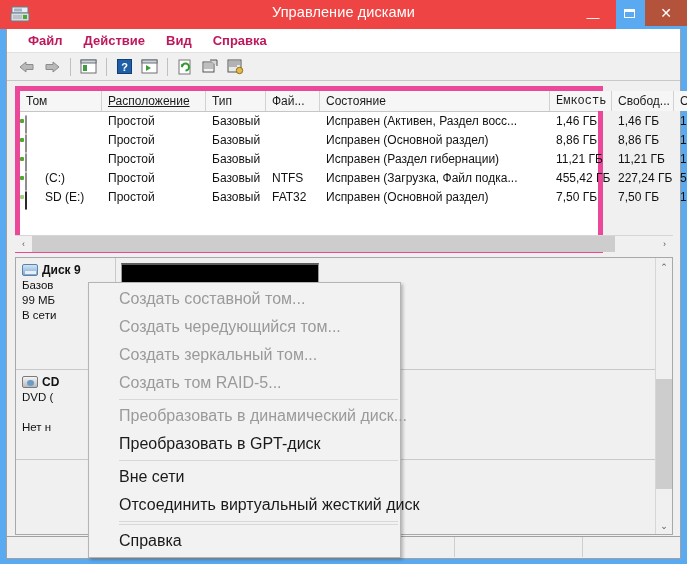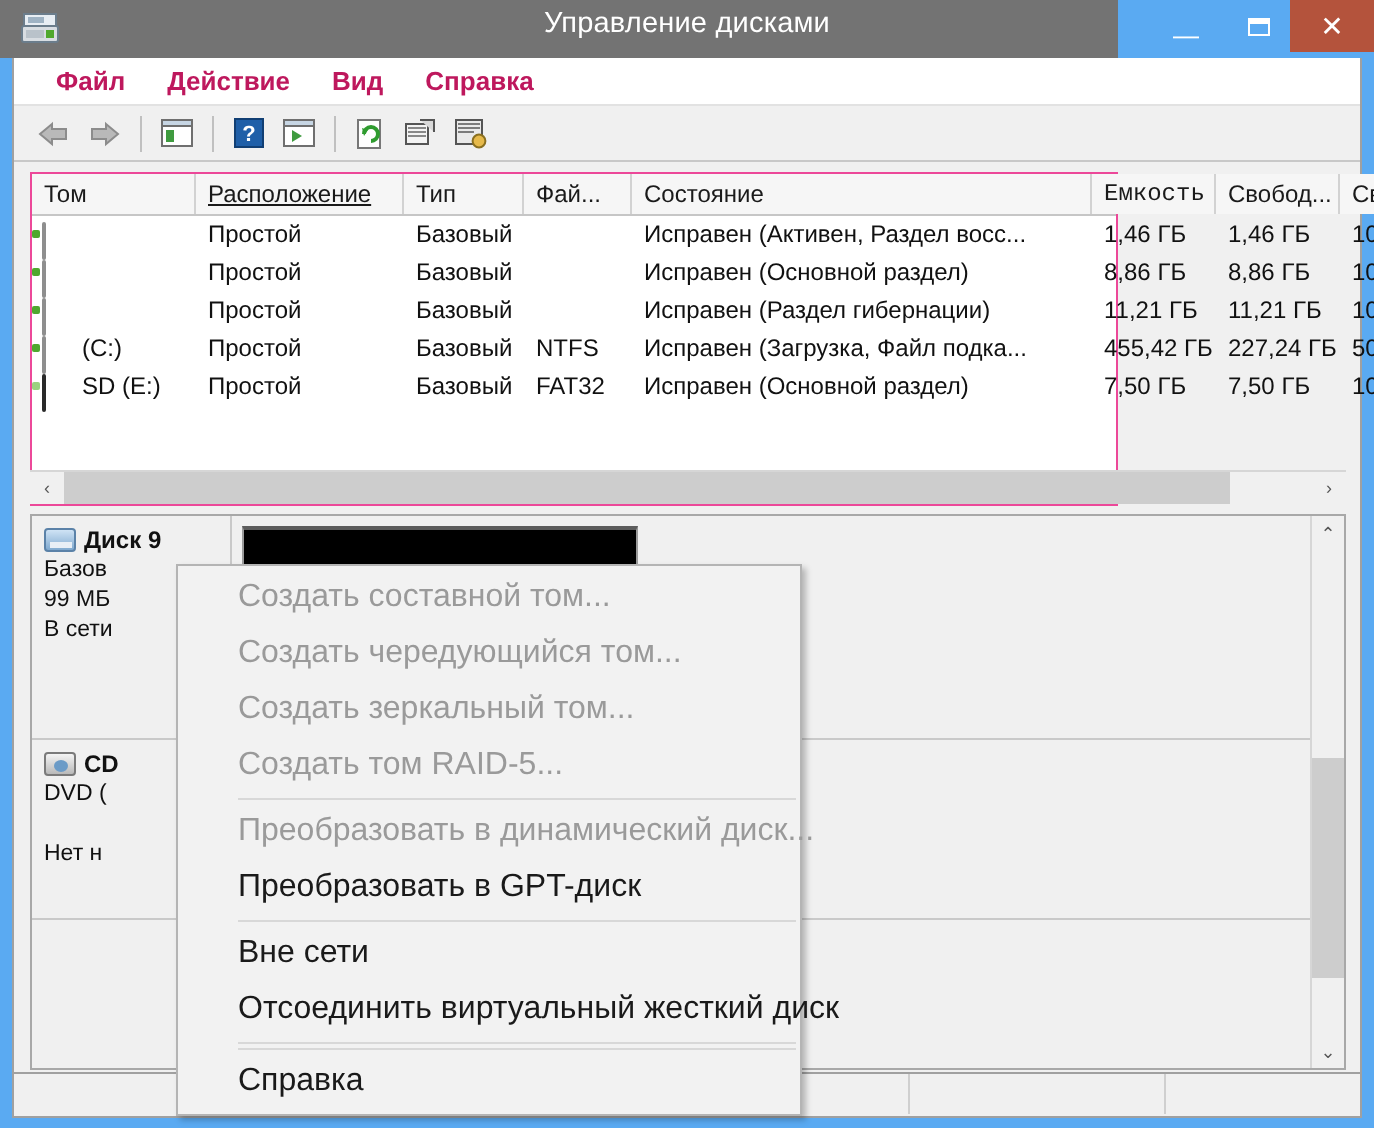--- a/index.html
+++ b/index.html
@@ -17,22 +17,22 @@
     left: 0; top: 0;
     width: 687px; height: 564px;
     background: #5aaaf2;
     padding: 0;
   }
 
   
   #titlebar {
     position: absolute;
     left: 0; top: 0;
-    width: 559px; height: 29px;
-    background: #737373;
+    width: 616px; height: 29px;
+    background: #ef4444;
   }
   #title-icon {
     position: absolute;
     left: 10px; top: 5px;
     width: 20px; height: 18px;
   }
   #title-text {
     position: absolute;
     left: 0; top: 4px;
     width: 687px;
@@ -107,23 +107,23 @@
   .tb-sep {
     width: 1px; height: 18px;
     background: #c0c0c0;
     margin: 0 5px;
   }
 
   
   #volume-pane {
     position: absolute;
     left: 8px; top: 57px;
-    width: 544px; height: 167px;
+    width: 588px; height: 167px;
     background: #ffffff;
-    border: 1px solid #ec4899;
+    border: 5px solid #ec4899;
   }
   #vl-head {
     position: relative;
     height: 21px;
     background: #f6f6f6;
     border-bottom: 1px solid #c6c6c6;
   }
   .vl-th {
     position: absolute; top: 0;
     height: 20px;

